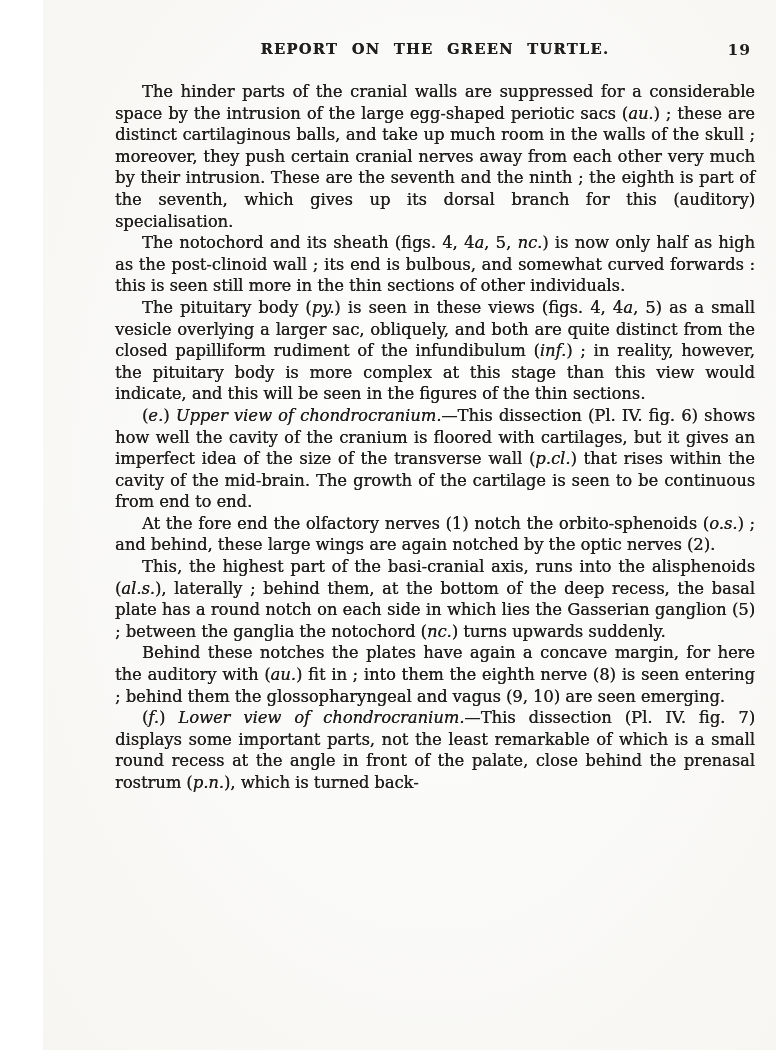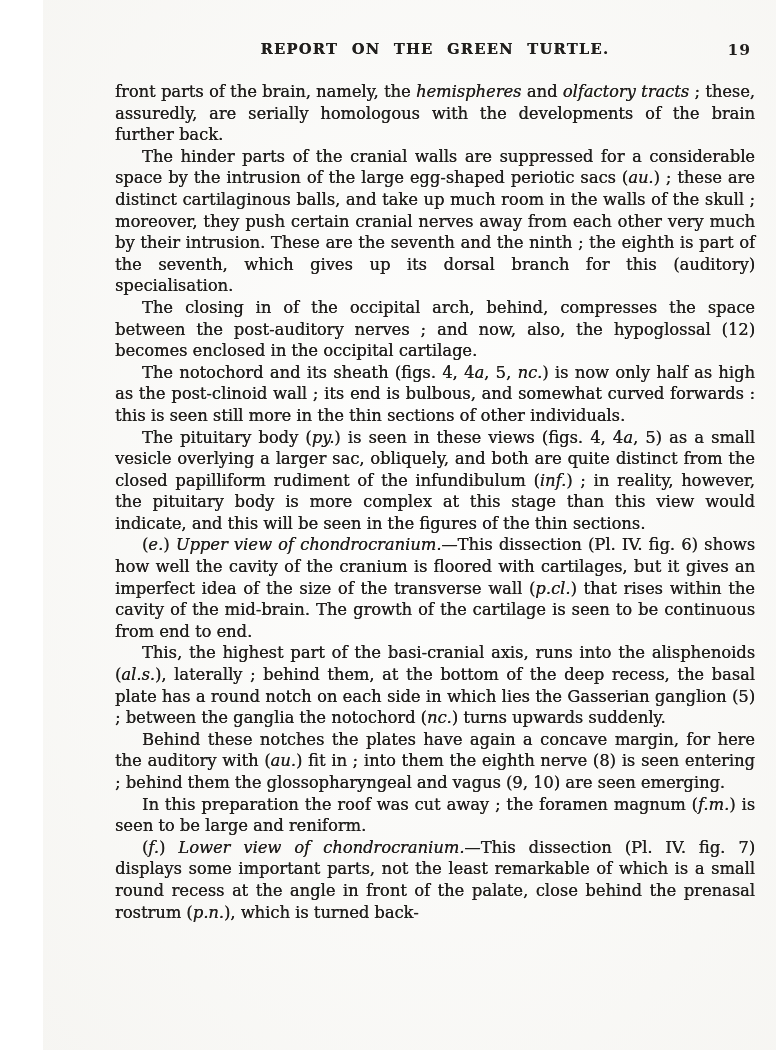--- a/index.html
+++ b/index.html
@@ -67,24 +67,22 @@
 </style>
 </head>
 <body>
 
 <div class="page">
   <div class="running-head">
     <div class="head-title">REPORT ON THE GREEN TURTLE.</div>
     <div class="head-pagenum">19</div>
   </div>
   <div class="body-text">
-      <p class="para"><span>front parts of the brain, namely, the </span><span class="it">hemispheres</span><span> and </span><span class="it">olfactory tracts</span><span> ; these, assuredly, are serially homologous with the developments of the brain further back.</span></p>
       <p class="para indent"><span>The hinder parts of the cranial walls are suppressed for a considerable space by the intrusion of the large egg-shaped periotic sacs (</span><span class="it">au.</span><span>) ; these are distinct cartilaginous balls, and take up much room in the walls of the skull ; moreover, they push certain cranial nerves away from each other very much by their intrusion.  These are the seventh and the ninth ; the eighth is part of the seventh, which gives up its dorsal branch for this (auditory) specialisation.</span></p>
-      <p class="para indent"><span>The closing in of the occipital arch, behind, compresses the space between the post-auditory nerves ; and now, also, the hypoglossal (12) becomes enclosed in the occipital cartilage.</span></p>
       <p class="para indent"><span>The notochord and its sheath (figs. 4, 4</span><span class="it">a</span><span>, 5, </span><span class="it">nc.</span><span>) is now only half as high as the post-clinoid wall ; its end is bulbous, and somewhat curved forwards : this is seen still more in the thin sections of other individuals.</span></p>
       <p class="para indent"><span>The pituitary body (</span><span class="it">py.</span><span>) is seen in these views (figs. 4, 4</span><span class="it">a</span><span>, 5) as a small vesicle overlying a larger sac, obliquely, and both are quite distinct from the closed papilliform rudiment of the infundibulum (</span><span class="it">inf.</span><span>) ; in reality, however, the pituitary body is more complex at this stage than this view would indicate, and this will be seen in the figures of the thin sections.</span></p>
       <p class="para indent"><span>(</span><span class="it">e.</span><span>) </span><span class="it">Upper view of chondrocranium.</span><span>—This dissection (Pl. IV. fig. 6) shows how well the cavity of the cranium is floored with cartilages, but it gives an imperfect idea of the size of the transverse wall (</span><span class="it">p.cl.</span><span>) that rises within the cavity of the mid-brain.  The growth of the cartilage is seen to be continuous from end to end.</span></p>
+      <p class="para indent"><span>At the fore end the olfactory nerves (1) notch the orbito-sphenoids (</span><span class="it">o.s.</span><span>) ; and behind, these large wings are again notched by the optic nerves (2).</span></p>
       <p class="para indent"><span>This, the highest part of the basi-cranial axis, runs into the alisphenoids (</span><span class="it">al.s.</span><span>), laterally ; behind them, at the bottom of the deep recess, the basal plate has a round notch on each side in which lies the Gasserian ganglion (5) ; between the ganglia the notochord (</span><span class="it">nc.</span><span>) turns upwards suddenly.</span></p>
       <p class="para indent"><span>Behind these notches the plates have again a concave margin, for here the auditory with (</span><span class="it">au.</span><span>) fit in ; into them the eighth nerve (8) is seen entering ; behind them the glossopharyngeal and vagus (9, 10) are seen emerging.</span></p>
-      <p class="para indent"><span>In this preparation the roof was cut away ; the foramen magnum (</span><span class="it">f.m.</span><span>) is seen to be large and reniform.</span></p>
       <p class="para indent"><span>(</span><span class="it">f.</span><span>) </span><span class="it">Lower view of chondrocranium.</span><span>—This dissection (Pl. IV. fig. 7) displays some important parts, not the least remarkable of which is a small round recess at the angle in front of the palate, close behind the prenasal rostrum (</span><span class="it">p.n.</span><span>), which is turned back-</span></p>
     </div>
 </div>
 
 </body></html>

